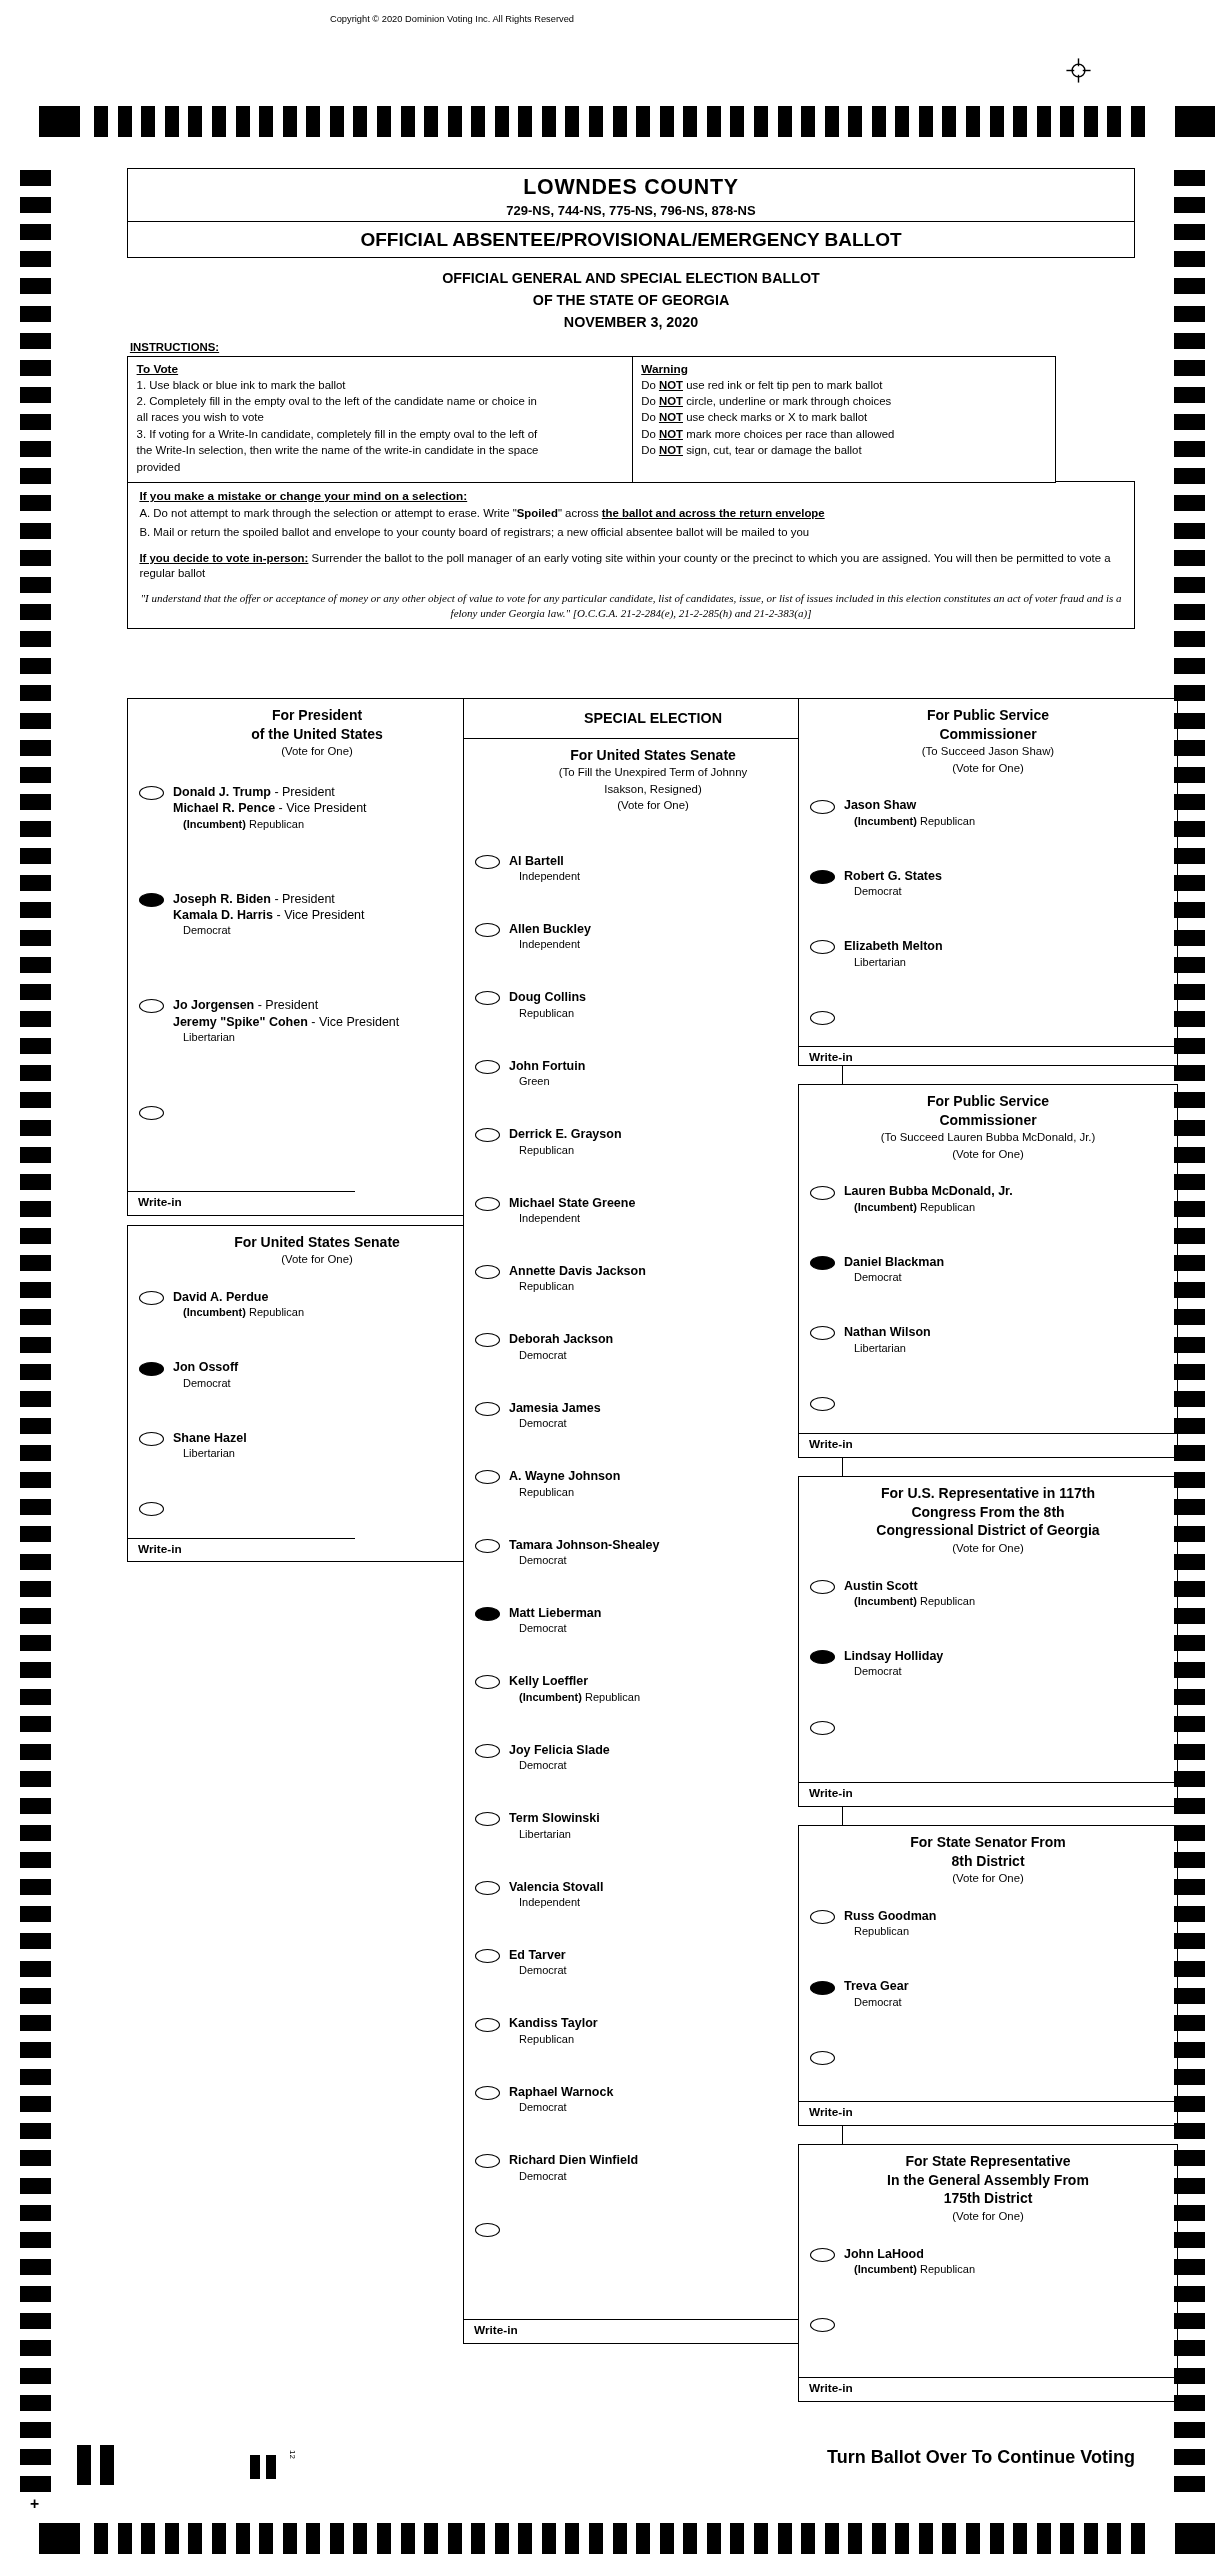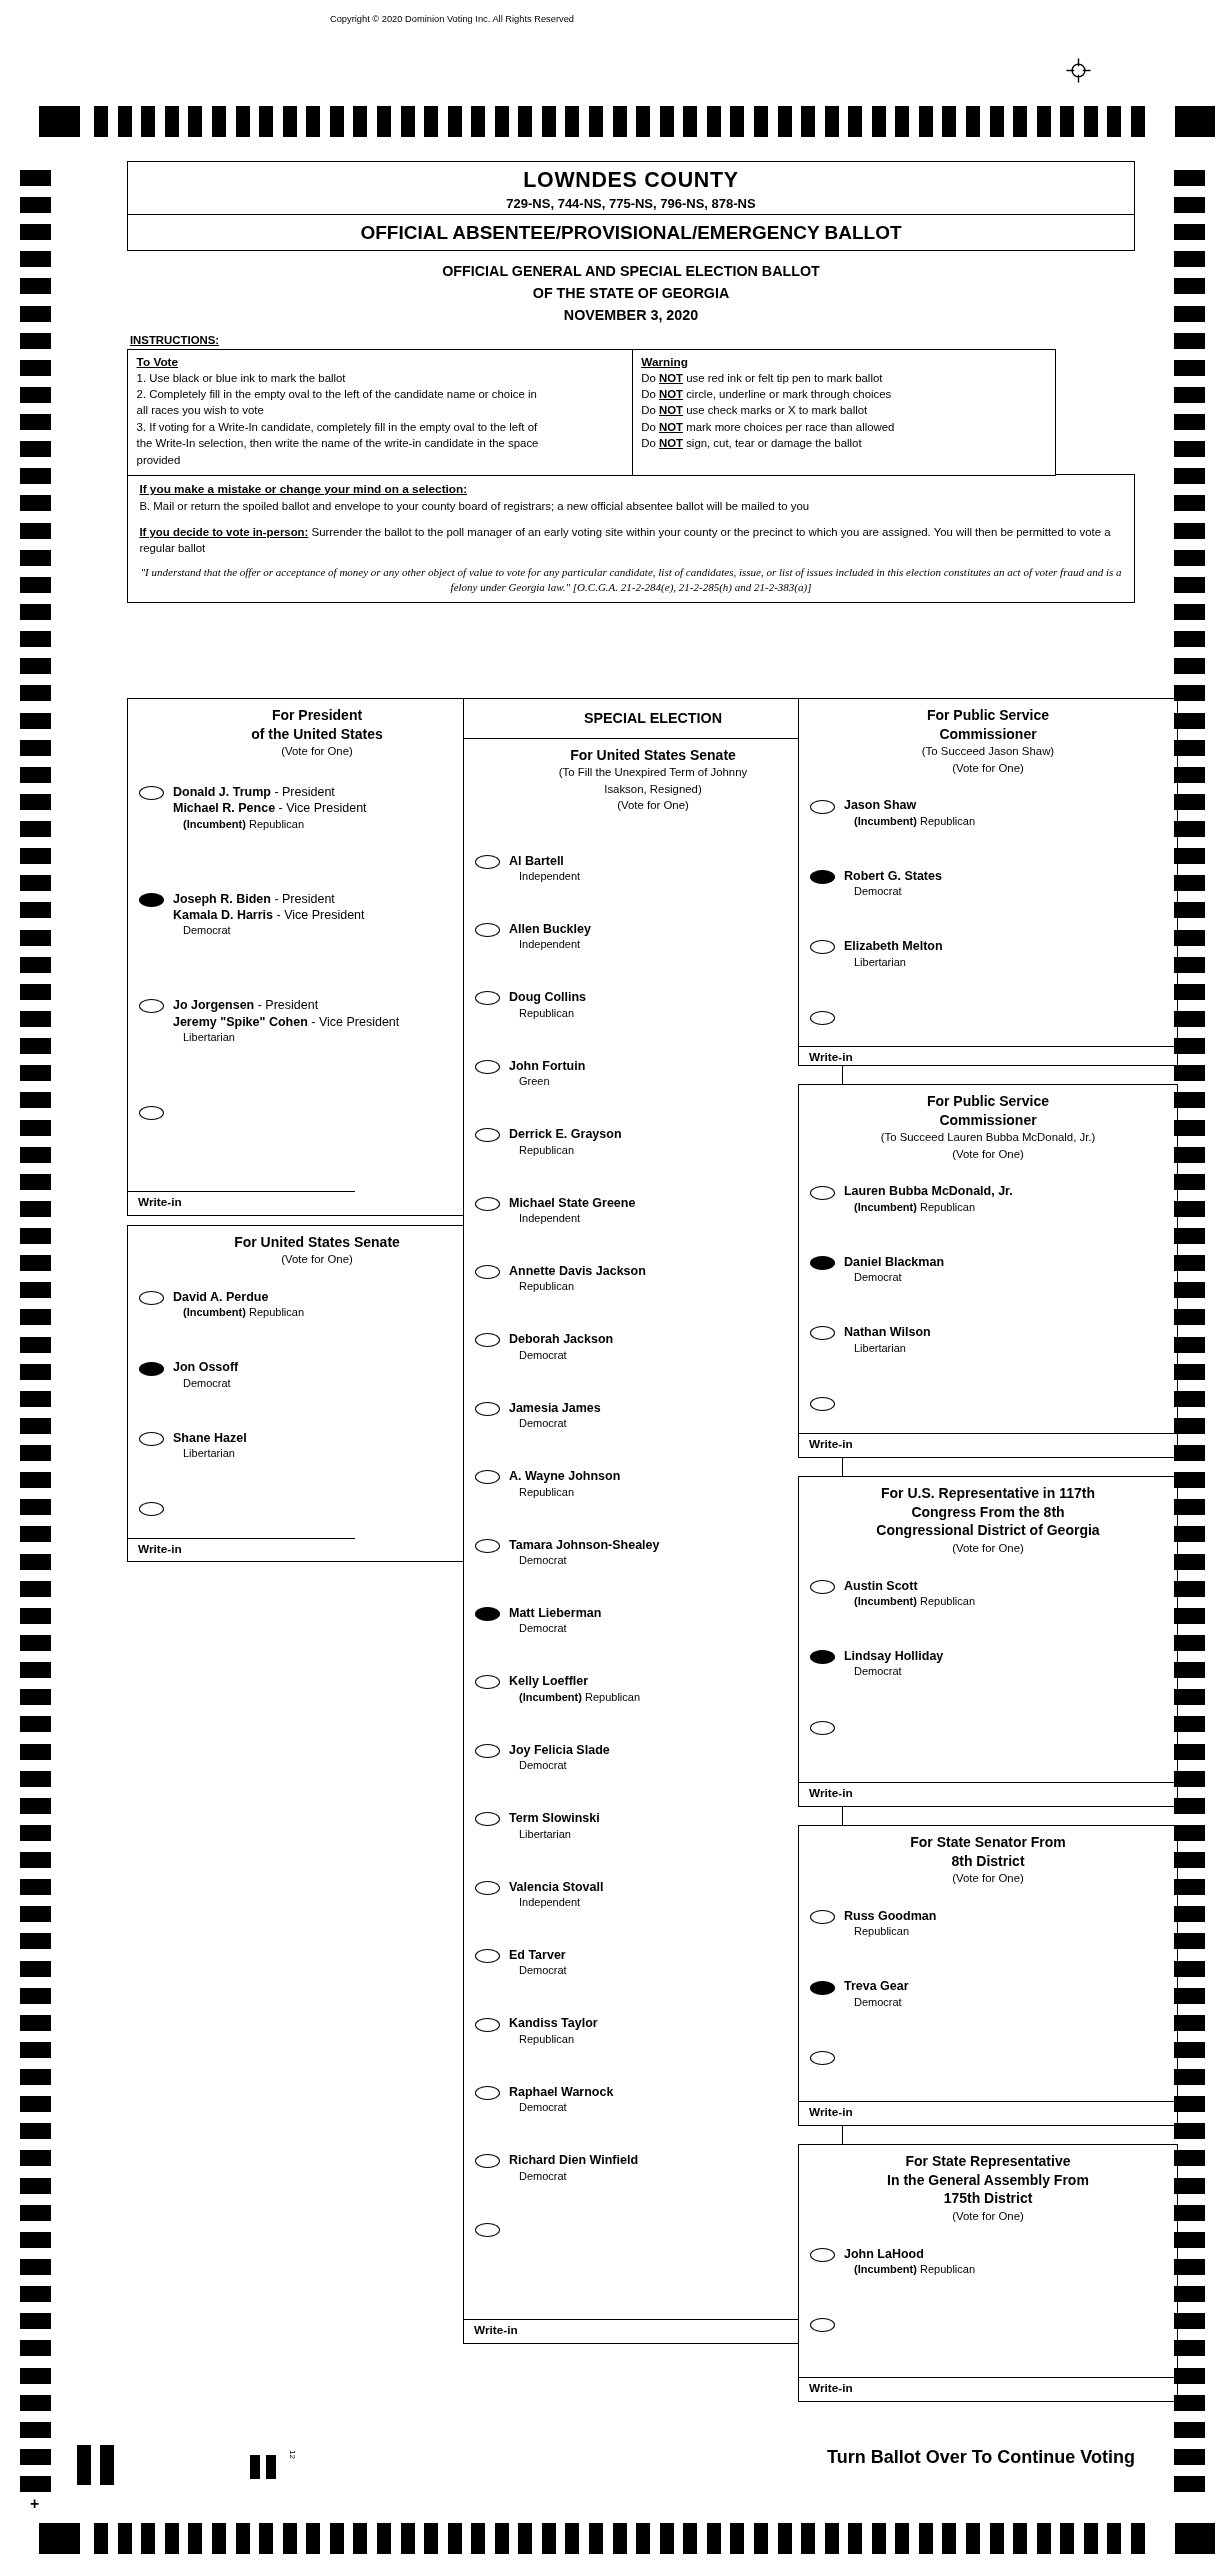--- a/index.html
+++ b/index.html
@@ -1,20 +1,20 @@
 <!DOCTYPE html>
 <html style="font-size:11.4px"><head>
 <meta charset="utf-8">
 <style>
   html,body{margin:0;padding:0;background:#e8e8e8;}
   #page{position:relative;width:1225px;height:2576px;background:#ffffff;font-family:"Liberation Sans",sans-serif;color:#000;overflow:hidden;}
   .tm{position:absolute;background:#000;}
   .copyright{position:absolute;top:14.3px;left:0;width:904px;text-align:center;font-size:9.3px;}
   .crosshair{position:absolute;left:1065px;top:57px;}
-  .head-group{position:absolute;left:127px;top:161px;width:1008px;}
+  .head-group{position:absolute;left:127px;top:168px;width:1008px;}
   .box{border:1.4px solid #000;box-sizing:border-box;background:#fff;}
   .head1{padding:5.7px 7.1px 4.3px;text-align:center;}
   .county{font-size:21.4px;font-weight:bold;letter-spacing:0.7px;}
   .precincts{font-size:13px;font-weight:bold;margin-top:2.9px;}
   .head2{margin-top:-1.4px;padding:6.4px 7.1px;text-align:center;}
   .ballot-type{font-size:19px;font-weight:bold;}
   .head3{padding:8.6px 0 7.1px;text-align:center;}
   .eline{font-size:14.3px;font-weight:bold;line-height:22px;}
   .instr-label{font-size:11.4px;font-weight:bold;text-decoration:underline;margin:1.4px 0 2.9px 2.9px;}
   .instr-row{display:flex;align-items:stretch;}
@@ -116,20 +116,21 @@
             <div class="instr-item"><span>Do </span><span class="b u">NOT</span><span> circle, underline or mark through choices</span></div>
             <div class="instr-item"><span>Do </span><span class="b u">NOT</span><span> use check marks or X to mark ballot</span></div>
             <div class="instr-item"><span>Do </span><span class="b u">NOT</span><span> mark more choices per race than allowed</span></div>
             <div class="instr-item"><span>Do </span><span class="b u">NOT</span><span> sign, cut, tear or damage the ballot</span></div>
           </div>
       </div>
     </div>
 
     <div class="box mistake">
       <div class="ul-b">If you make a mistake or change your mind on a selection:</div>
+      <div class="iline" id="mistake-a"><span>A. Do not attempt to mark through the selection or attempt to erase.  Write "</span><span class="b ">Spoiled</span><span>" across </span><span class="b u">the ballot and across the return envelope</span></div>
       <div class="iline">B. Mail or return the spoiled ballot and envelope to your county board of registrars; a new official absentee ballot will be mailed to you</div>
       <div class="iline ip" id="in-person"><span class="b u">If you decide to vote in-person:</span><span>  Surrender the ballot to the poll manager of an early voting site within your county or the precinct to which you are assigned.  You will then be permitted to vote a regular ballot</span></div>
       <div class="fraud">"I understand that the offer or acceptance of money or any other object of value to vote for any particular candidate, list of candidates, issue, or list of issues included in this election constitutes an act of voter fraud and is a felony under Georgia law." [O.C.G.A. 21-2-284(e), 21-2-285(h) and 21-2-383(a)]</div>
     </div>
   </div>
 
   <div class="col" id="col1">
       <div class="contest contest-president">
         <div class="contest-header">
           <div class="title-line">For President</div>

